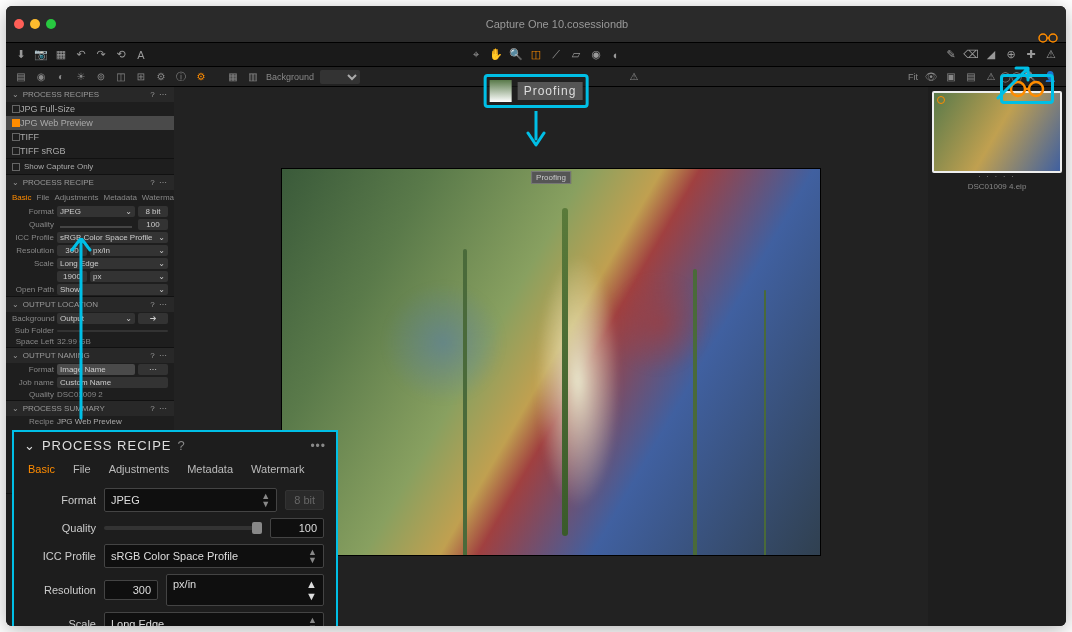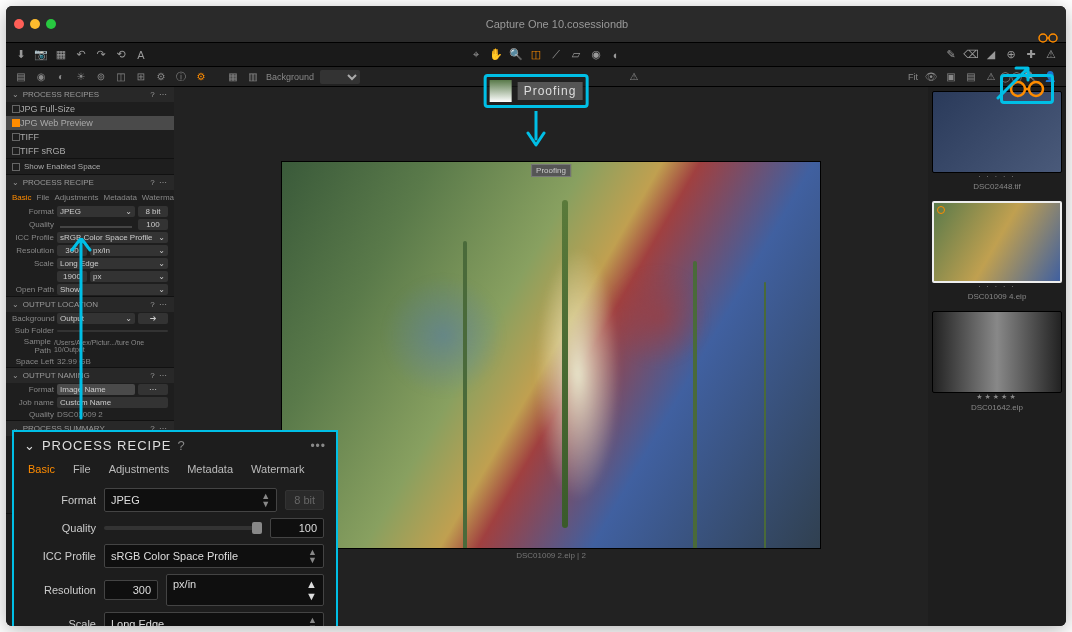--- a/index.html
+++ b/index.html
@@ -206,21 +206,21 @@
               <span class="chk"></span>
               <span>TIFF</span>
             </div>
             <div class="recipe-row">
               <span class="chk"></span>
               <span>TIFF sRGB</span>
             </div>
           </div>
         <div class="show-enabled">
           <span class="chk"></span>
-            <span>Show Enabled Space</span>
+            <span>Show Capture Only</span>
         </div>
       </div>
 
       <div class="panel">
         <div class="panel-h">
             <span class="chev">⌄</span>
             <span>PROCESS RECIPE</span>
             <span class="pdots">? ⋯</span>
           </div>
         <div class="tabs-mini" id="tabs-mini">
@@ -298,24 +298,20 @@
             </span>
             <span class="val2">➔</span>
           </div>
         <div class="field-row">
             <span class="lbl">Sub Folder</span>
             <span class="val">
               <span></span>
             </span>
           </div>
         <div class="field-row">
-            <span class="lbl">Sample Path</span>
-            <span style="font-size:7px;color:#888;">/Users/Alex/Pictur.../ture One 10/Output</span>
-          </div>
-        <div class="field-row">
             <span class="lbl">Space Left</span>
             <span style="font-size:8px;color:#888;">32.99 GB</span>
           </div>
       </div>
 
       <div class="panel">
         <div class="panel-h">
             <span class="chev">⌄</span>
             <span>OUTPUT NAMING</span>
             <span class="pdots">? ⋯</span>
@@ -377,45 +373,34 @@
           </div>
       </div>
     </div>
 
     <div class="viewer">
       <div class="canvas-wrap">
         <div>
           <div class="canvas">
             <div class="proof-badge">Proofing</div>
           </div>
-          <div class="canvas-caption">DSC01009 2.eip  |  2</div>
         </div>
       </div>
       <div class="viewer-footer">
         <span>2.8   35 mm</span>
       </div>
     </div>
 
     <div class="browser" id="browser">
-        <div class="thumb">
-          <div class="thumb-img th1"></div>
-          <div class="rating">· · · · ·</div>
-          <div class="thumb-cap">DSC02448.tif</div>
-        </div>
         <div class="thumb">
           <div class="thumb-img th2 sel">
             <div style="position:absolute;top:3px;left:3px;width:8px;height:8px;border:1px solid #ff8c00;border-radius:50%"></div>
           </div>
           <div class="rating">· · · · ·</div>
           <div class="thumb-cap">DSC01009 4.eip</div>
-        </div>
-        <div class="thumb">
-          <div class="thumb-img th4"></div>
-          <div class="rating">★★★★★</div>
-          <div class="thumb-cap">DSC01642.eip</div>
         </div>
       </div>
   </div>
 
   <div class="callout-proof">
     <div class="swatch"></div>
     <div class="plabel">Proofing</div>
   </div>
   <div class="arrow-down">
     <svg width="24" height="40">

